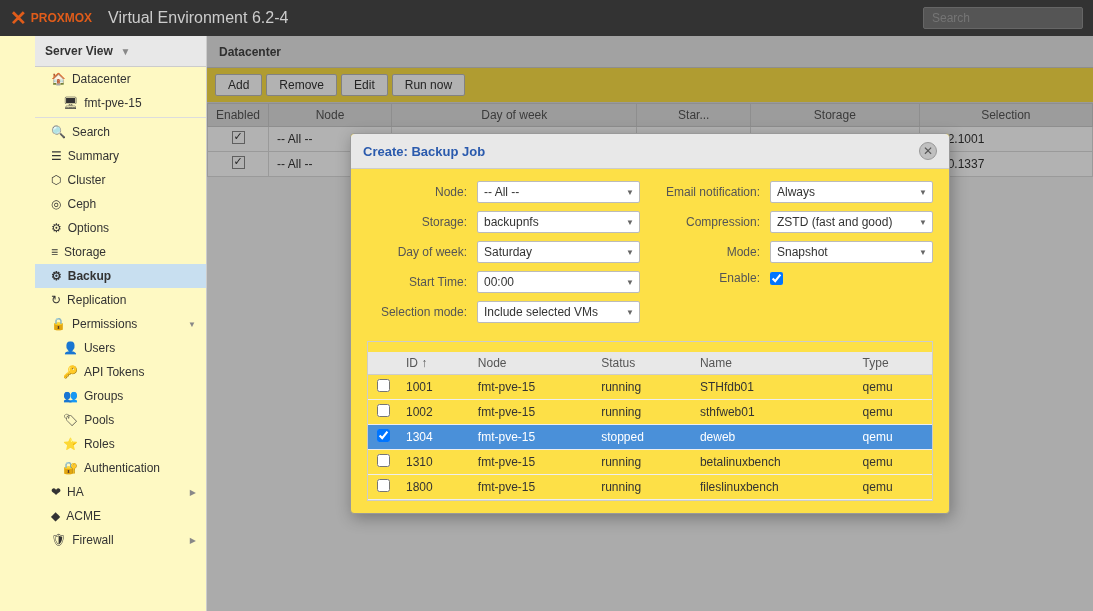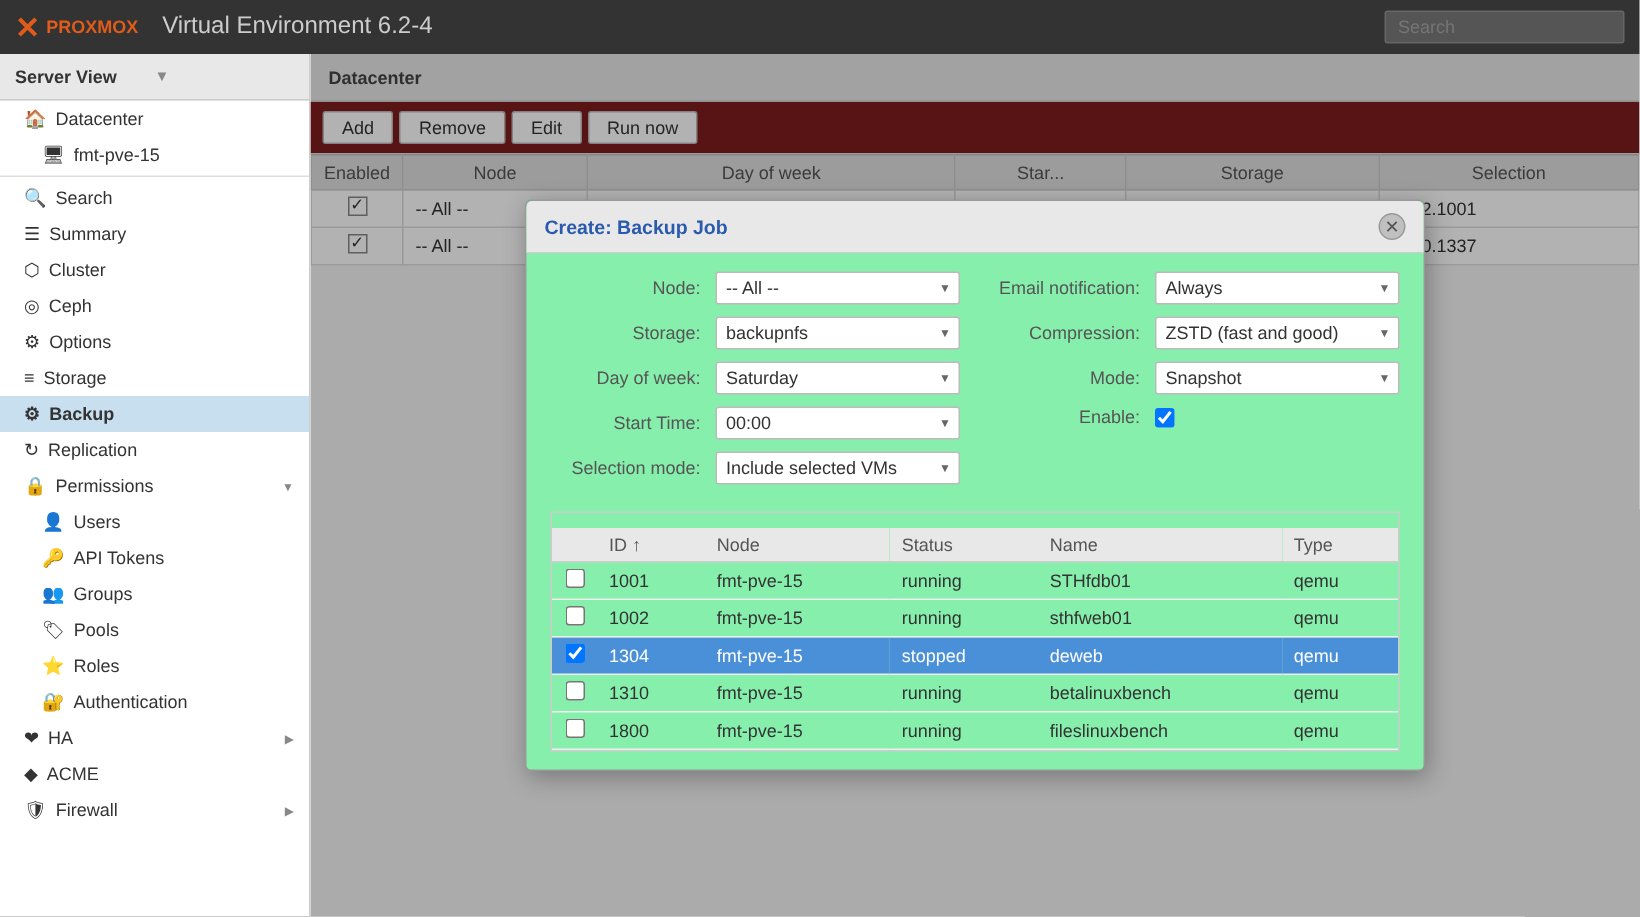--- a/index.html
+++ b/index.html
@@ -41,24 +41,25 @@
 
     
     #main {
       display: flex;
       height: calc(611px - 36px);
     }
 
     
     #sidebar {
       width: 207px;
-      background: #ffffff;
+      background: #fef9c3;
       border-right: 1px solid #ccc;
       overflow-y: auto;
       flex-shrink: 0;
+      padding-left: 35px;
     }
     .server-view-header {
       display: flex;
       align-items: center;
       padding: 8px 10px;
       background: #e8e8e8;
       border-bottom: 1px solid #ccc;
       cursor: pointer;
     }
     .server-view-header span { flex: 1; font-weight: bold; color: #333; }
@@ -88,21 +89,21 @@
       border-bottom: 1px solid #ccc;
       padding: 8px 12px;
       font-size: 13px;
       font-weight: bold;
       color: #444;
     }
     .toolbar {
       display: flex;
       gap: 4px;
       padding: 6px 8px;
-      background: #7f1d1d;
+      background: #fde047;
       border-bottom: 1px solid #ddd;
     }
     .toolbar button {
       padding: 3px 12px;
       background: #fff;
       border: 1px solid #bbb;
       border-radius: 2px;
       cursor: pointer;
       font-size: 12px;
       color: #333;
@@ -148,21 +149,21 @@
     
     .modal-overlay {
       position: absolute;
       top: 0; left: 0; right: 0; bottom: 0;
       background: rgba(0,0,0,0.3);
       display: flex;
       align-items: center;
       justify-content: center;
     }
     .modal {
-      background: #86efac;
+      background: #fde047;
       border: 1px solid #999;
       border-radius: 4px;
       width: 600px;
       box-shadow: 2px 4px 16px rgba(0,0,0,0.3);
     }
     .modal-header {
       background: #e8e8e8;
       padding: 8px 12px;
       display: flex;
       align-items: center;

